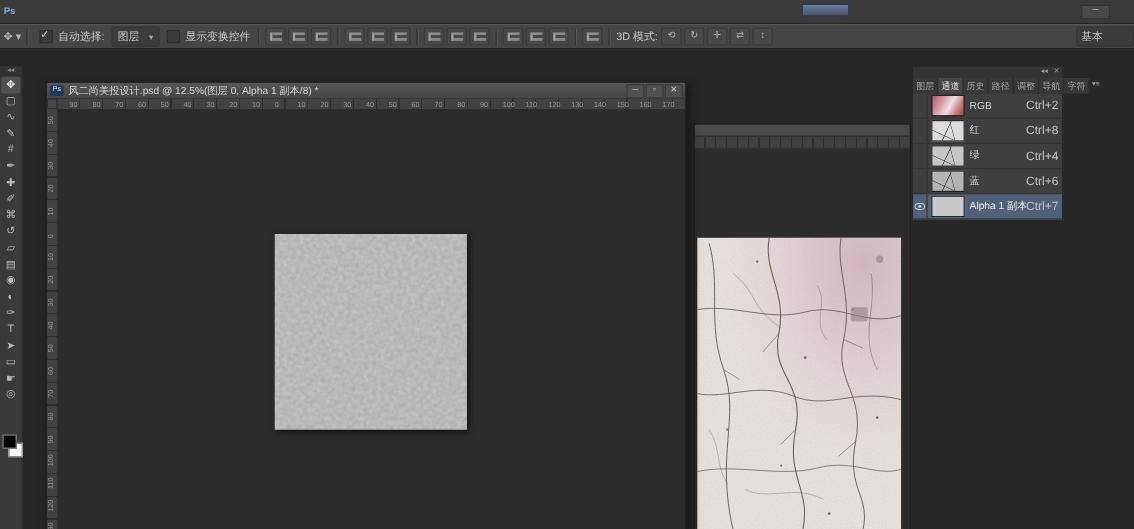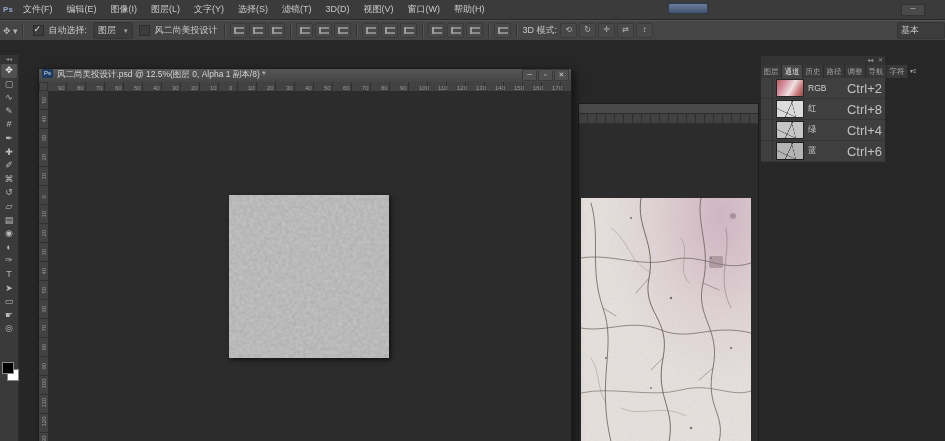--- a/index.html
+++ b/index.html
@@ -38,21 +38,21 @@
   #toolbar{position:absolute;left:0;top:55px;bottom:0;width:18px;background:#3a3a3a;border-right:1px solid #2d2d2d}
   #toolhead{height:9px;background:#333;color:#8a8a8a;font-size:6px;text-align:center;line-height:9px}
   .tool{width:16px;height:13.6px;margin:0 auto;text-align:center;font-size:9px;line-height:13px;color:#b9b9b9}
   .tool.sel{background:#515151;border-radius:2px;color:#ececec}
   #fgsw{position:absolute;left:2px;top:307px;width:10px;height:10px;border:1px solid #888;z-index:2}
   #bgsw{position:absolute;left:7px;top:314px;width:10px;height:10px;border:1px solid #888}
   
   #doc1{position:absolute;left:38px;top:68px;width:532px;height:373px;background:#2c2c2c;
         border:1px solid #1c1c1c;box-shadow:3px 3px 8px rgba(0,0,0,.55);z-index:3}
   #d1title{position:absolute;left:0;top:0;right:0;height:13px;background:linear-gradient(#565656,#454545);
-           display:flex;align-items:flex-start;font-size:8.5px;color:#d5d5d5;border-bottom:1px solid #2a2a2a}
+           display:flex;align-items:center;font-size:8.5px;color:#d5d5d5;border-bottom:1px solid #2a2a2a}
   #d1icon{width:11px;height:9px;background:#1f3a5f;color:#cfe2ff;font-size:6px;line-height:9px;
           text-align:center;margin:0 4px 0 3px;border-radius:1px;flex:none}
   #d1text{white-space:nowrap;overflow:hidden;flex:1}
   .wbtn{width:13px;height:10px;margin-left:1px;background:#505050;border:1px solid #3a3a3a;color:#ccc;
         font-size:7px;line-height:9px;text-align:center;flex:none}
   #d1corner{position:absolute;left:0;top:13px;width:9px;height:9px;background:#474747;border:1px solid #333;box-sizing:border-box}
   #hruler{position:absolute;left:9px;right:0;top:13px;height:9px;background:#424242;border-bottom:1px solid #333;
           background-image:repeating-linear-gradient(to right,transparent 0 18px,#2f2f2f 18px 19px)}
   .hlb{position:absolute;bottom:0;font-size:6px;color:#979797;transform:translateX(1px)}
   #vruler{position:absolute;left:0;top:22px;width:9px;bottom:0;background:#424242;border-right:1px solid #333;
@@ -87,43 +87,42 @@
     linear-gradient(115deg,transparent 45%,rgba(40,40,40,.85) 47%,transparent 49%),
     linear-gradient(25deg,transparent 28%,rgba(60,60,60,.7) 30%,transparent 33%),
     linear-gradient(75deg,transparent 60%,rgba(50,50,50,.65) 62%,transparent 64%),
     #dcdcdc}
   .thumb.crack.g{filter:brightness(.9)}
   .thumb.crack.b{filter:brightness(.82)}
   .thumb.alpha{background:
     linear-gradient(105deg,transparent 48%,rgba(90,90,90,.5) 49%,transparent 51%),#d4d4d4}
   .thumb.alpha2{background:#c9c9c9}
   .chname{flex:1;white-space:nowrap;overflow:hidden}
-  .chkey{font-size:13px;color:#c2c2c2;margin-right:3px;flex:none}
+  .chkey{font-size:10px;color:#c2c2c2;margin-right:3px;flex:none}
 </style>
 </head>
 <body>
 
 <div id="menubar">
   <span id="pslogo">Ps</span>
-  <div id="menu-items"><span class="mitem">文件(F)</span><span class="mitem">编辑(E)</span><span class="mitem">图像(I)</span><span class="mitem">图层(L)</span><span class="mitem">文字(Y)</span><span class="mitem">选择(S)</span><span class="mitem">滤镜(T)</span><span class="mitem">3D(D)</span><span class="mitem">视图(V)</span><span class="mitem">窗口(W)</span><span class="mitem">帮助(H)</span></div>
   <div id="bluepill"></div>
   <div id="menumin">─</div>
 </div>
 
 <div id="optbar">
   <span id="toolpreset">✥ ▾</span>
   <span class="sep"></span>
   <span class="cb checked"></span>
   <span class="optlabel">自动选择:</span>
   <span class="dd">
     <span>图层</span>
     <span class="arr">▾</span>
   </span>
   <span class="cb"></span>
-  <span class="optlabel">风二尚美投设计</span>
+  <span class="optlabel">显示变换控件</span>
   <span class="sep"></span>
   <span id="aligns" style="display:flex;align-items:center">
       <span class="ibtn al"></span>
       <span class="ibtn al"></span>
       <span class="ibtn al"></span>
       <span class="sep"></span>
       <span class="ibtn al"></span>
       <span class="ibtn al"></span>
       <span class="ibtn al"></span>
       <span class="sep"></span>
@@ -333,14 +332,25 @@
         <span class="thumb crack g"></span>
         <span class="chname">绿</span>
         <span class="chkey">Ctrl+4</span>
       </div>
       <div class="chrow">
         <span class="eyecell"></span>
         <span class="thumb crack b"></span>
         <span class="chname">蓝</span>
         <span class="chkey">Ctrl+6</span>
       </div>
+      <div class="chrow sel">
+        <span class="eyecell">
+          <svg width="9" height="6" viewBox="0 0 9 6">
+            <ellipse cx="4.5" cy="3" rx="4.2" ry="2.6" fill="none" stroke="#d8d8d8" stroke-width="0.9"></ellipse>
+            <circle cx="4.5" cy="3" r="1.2" fill="#d8d8d8"></circle>
+          </svg>
+        </span>
+        <span class="thumb alpha2"></span>
+        <span class="chname">Alpha 1 副本</span>
+        <span class="chkey">Ctrl+7</span>
+      </div>
     </div>
 </div>
 
 </body></html>

